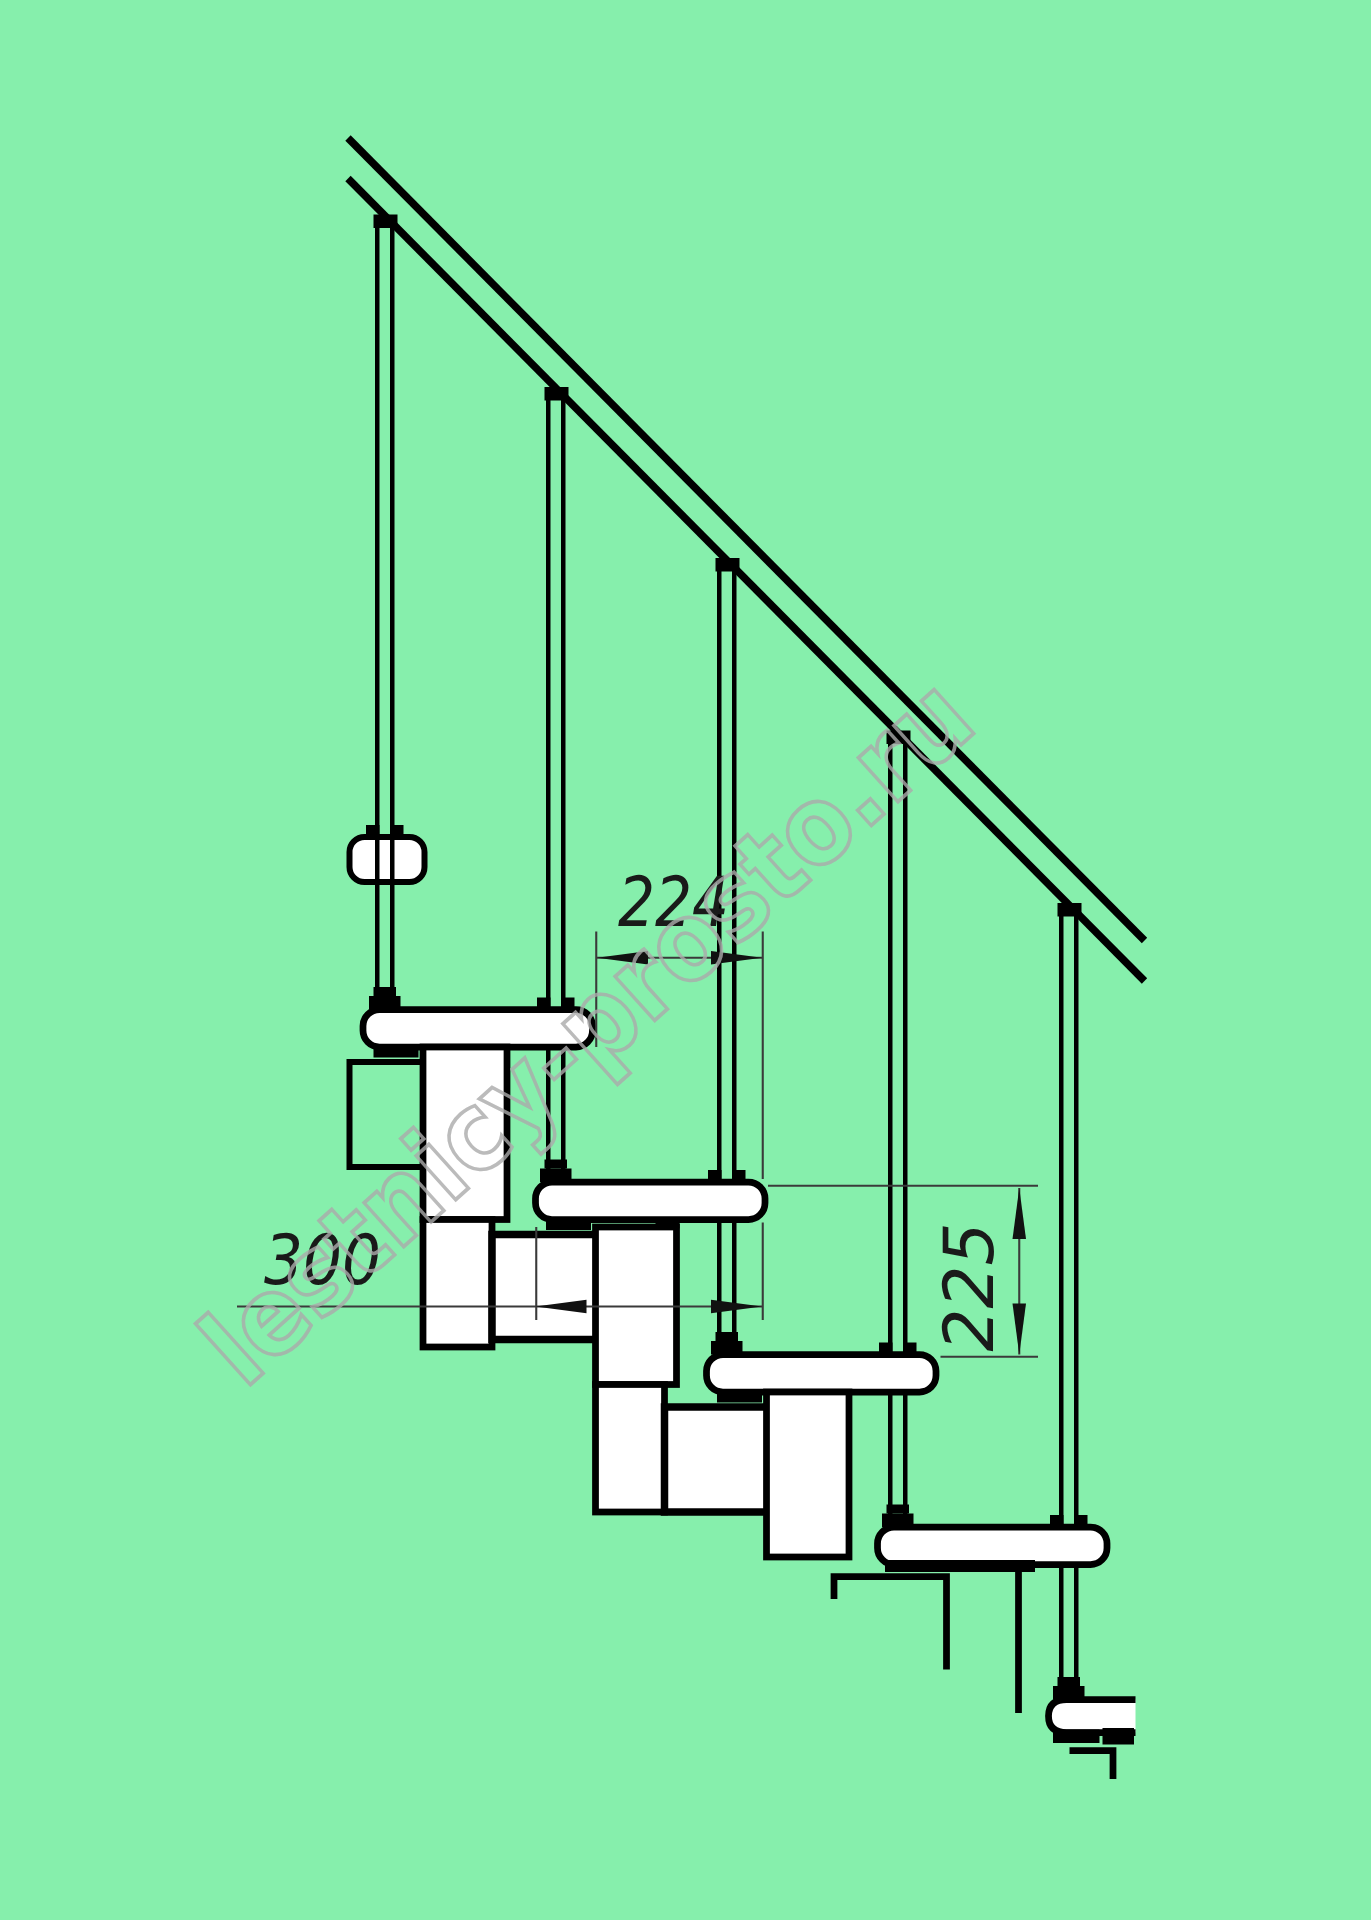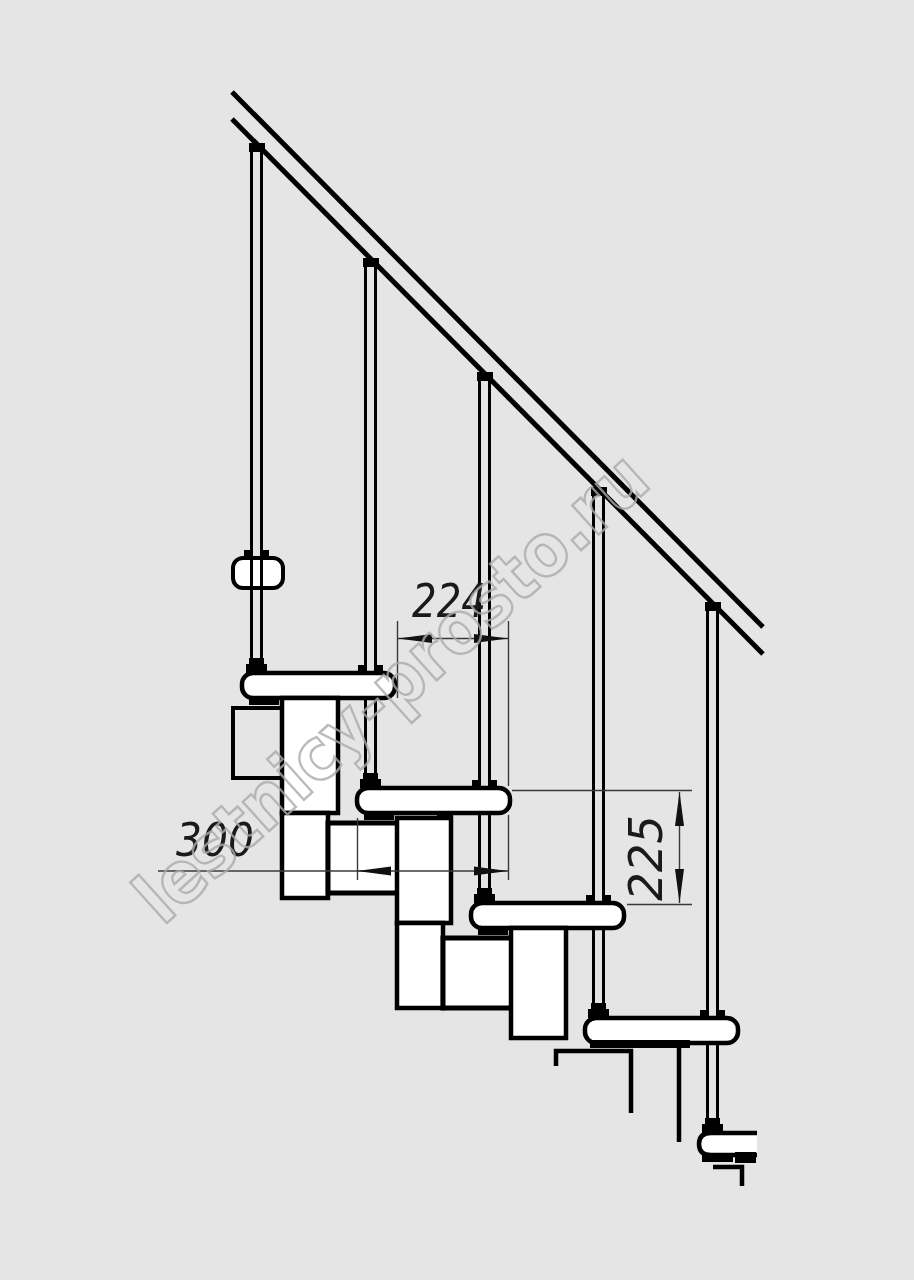--- a/index.html
+++ b/index.html
@@ -1,16 +1,16 @@
 <!DOCTYPE html>
 <html><head>
 <meta charset="utf-8">
 <style>
   html,body{margin:0;padding:0;background:#fff;}
-  .canvas{position:relative;width:914px;height:1280px;background:#e5e5e5;overflow:hidden;
+  .canvas{position:relative;width:914px;height:1280px;background:#86efac;overflow:hidden;
           font-family:"DejaVu Sans","Liberation Sans",sans-serif;}
   svg{display:block;}
   .stroke{stroke:#000;fill:none;}
   .w5{stroke-width:5;}
   .w45{stroke-width:4.5;}
   .w4{stroke-width:4;}
   .w3{stroke-width:3;}
   .whitefill{fill:#fff;stroke:#000;}
   .blackfill{fill:#000;stroke:none;}
   .dim-line{stroke:#3a3a3a;stroke-width:1.4;fill:none;}

